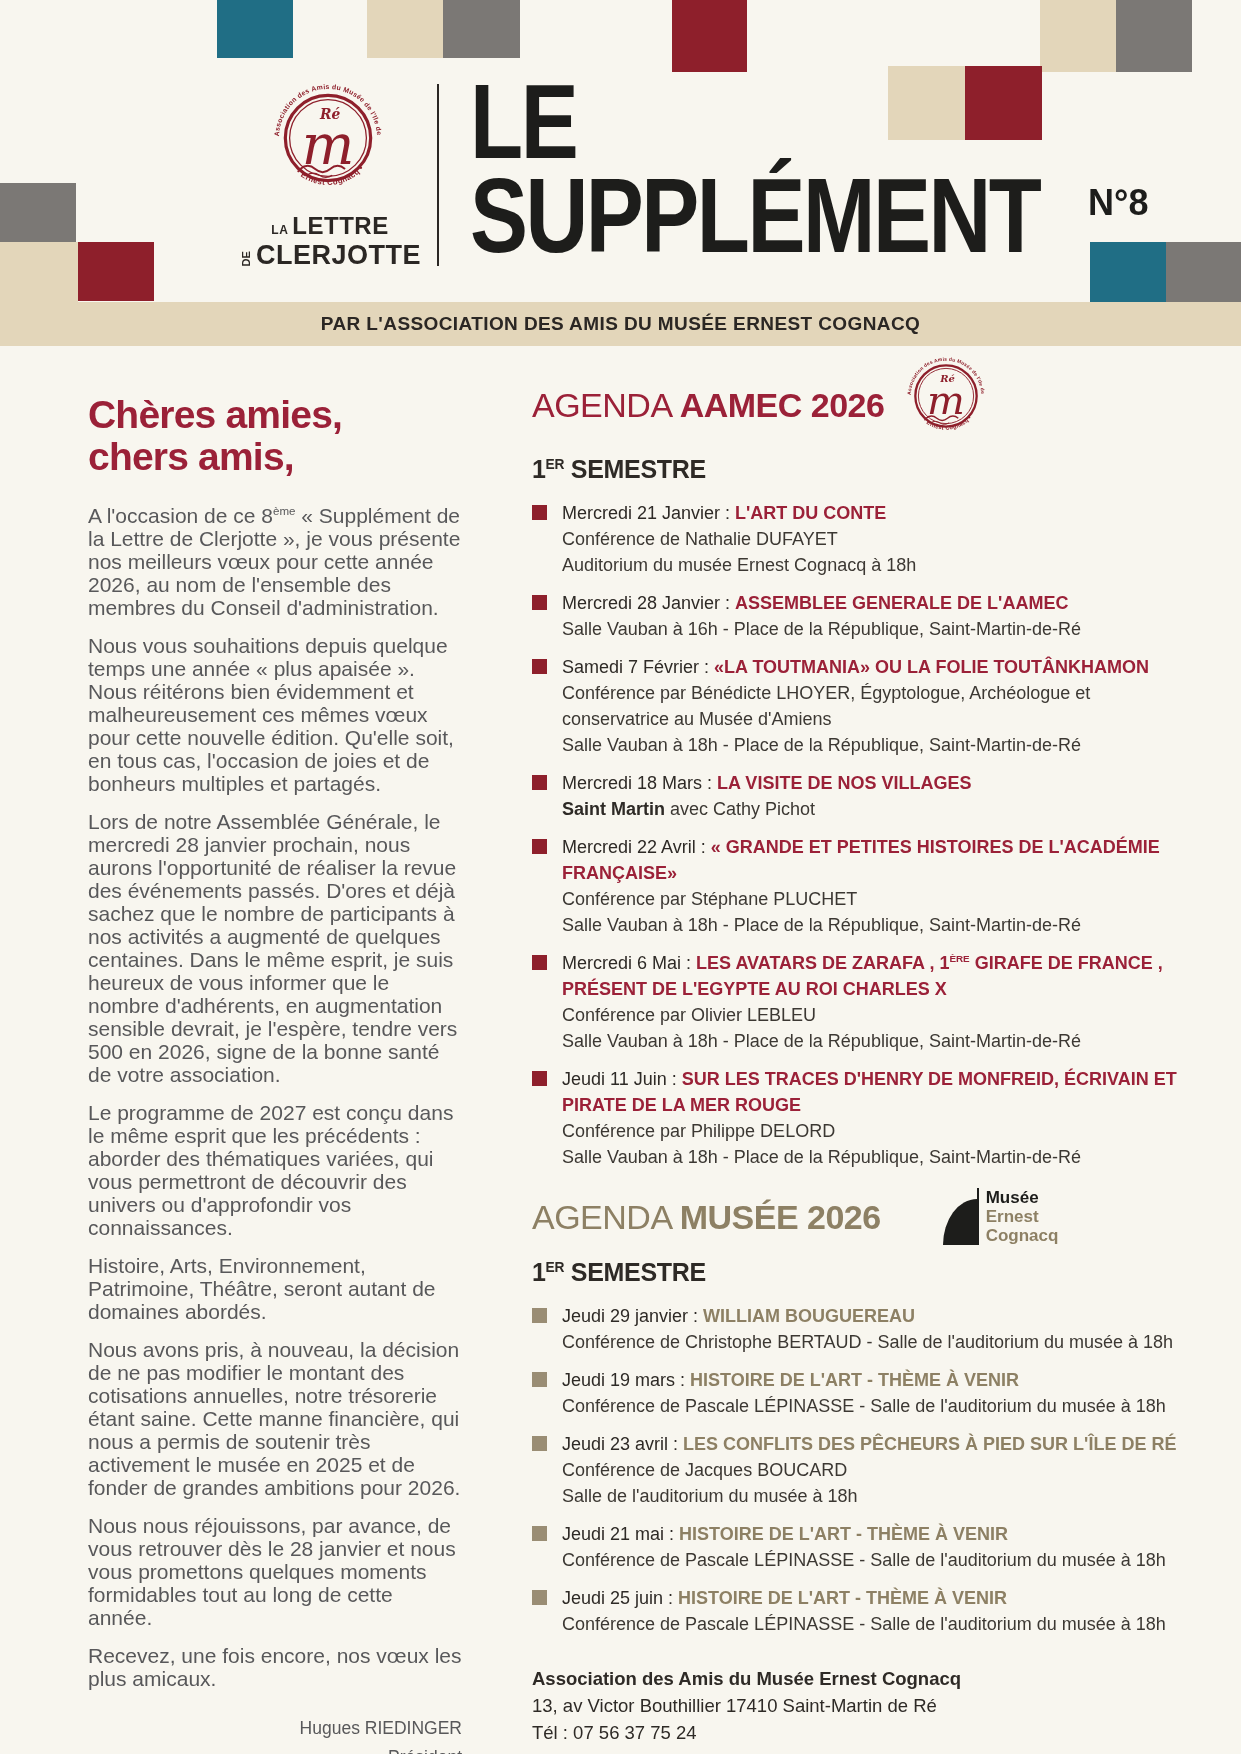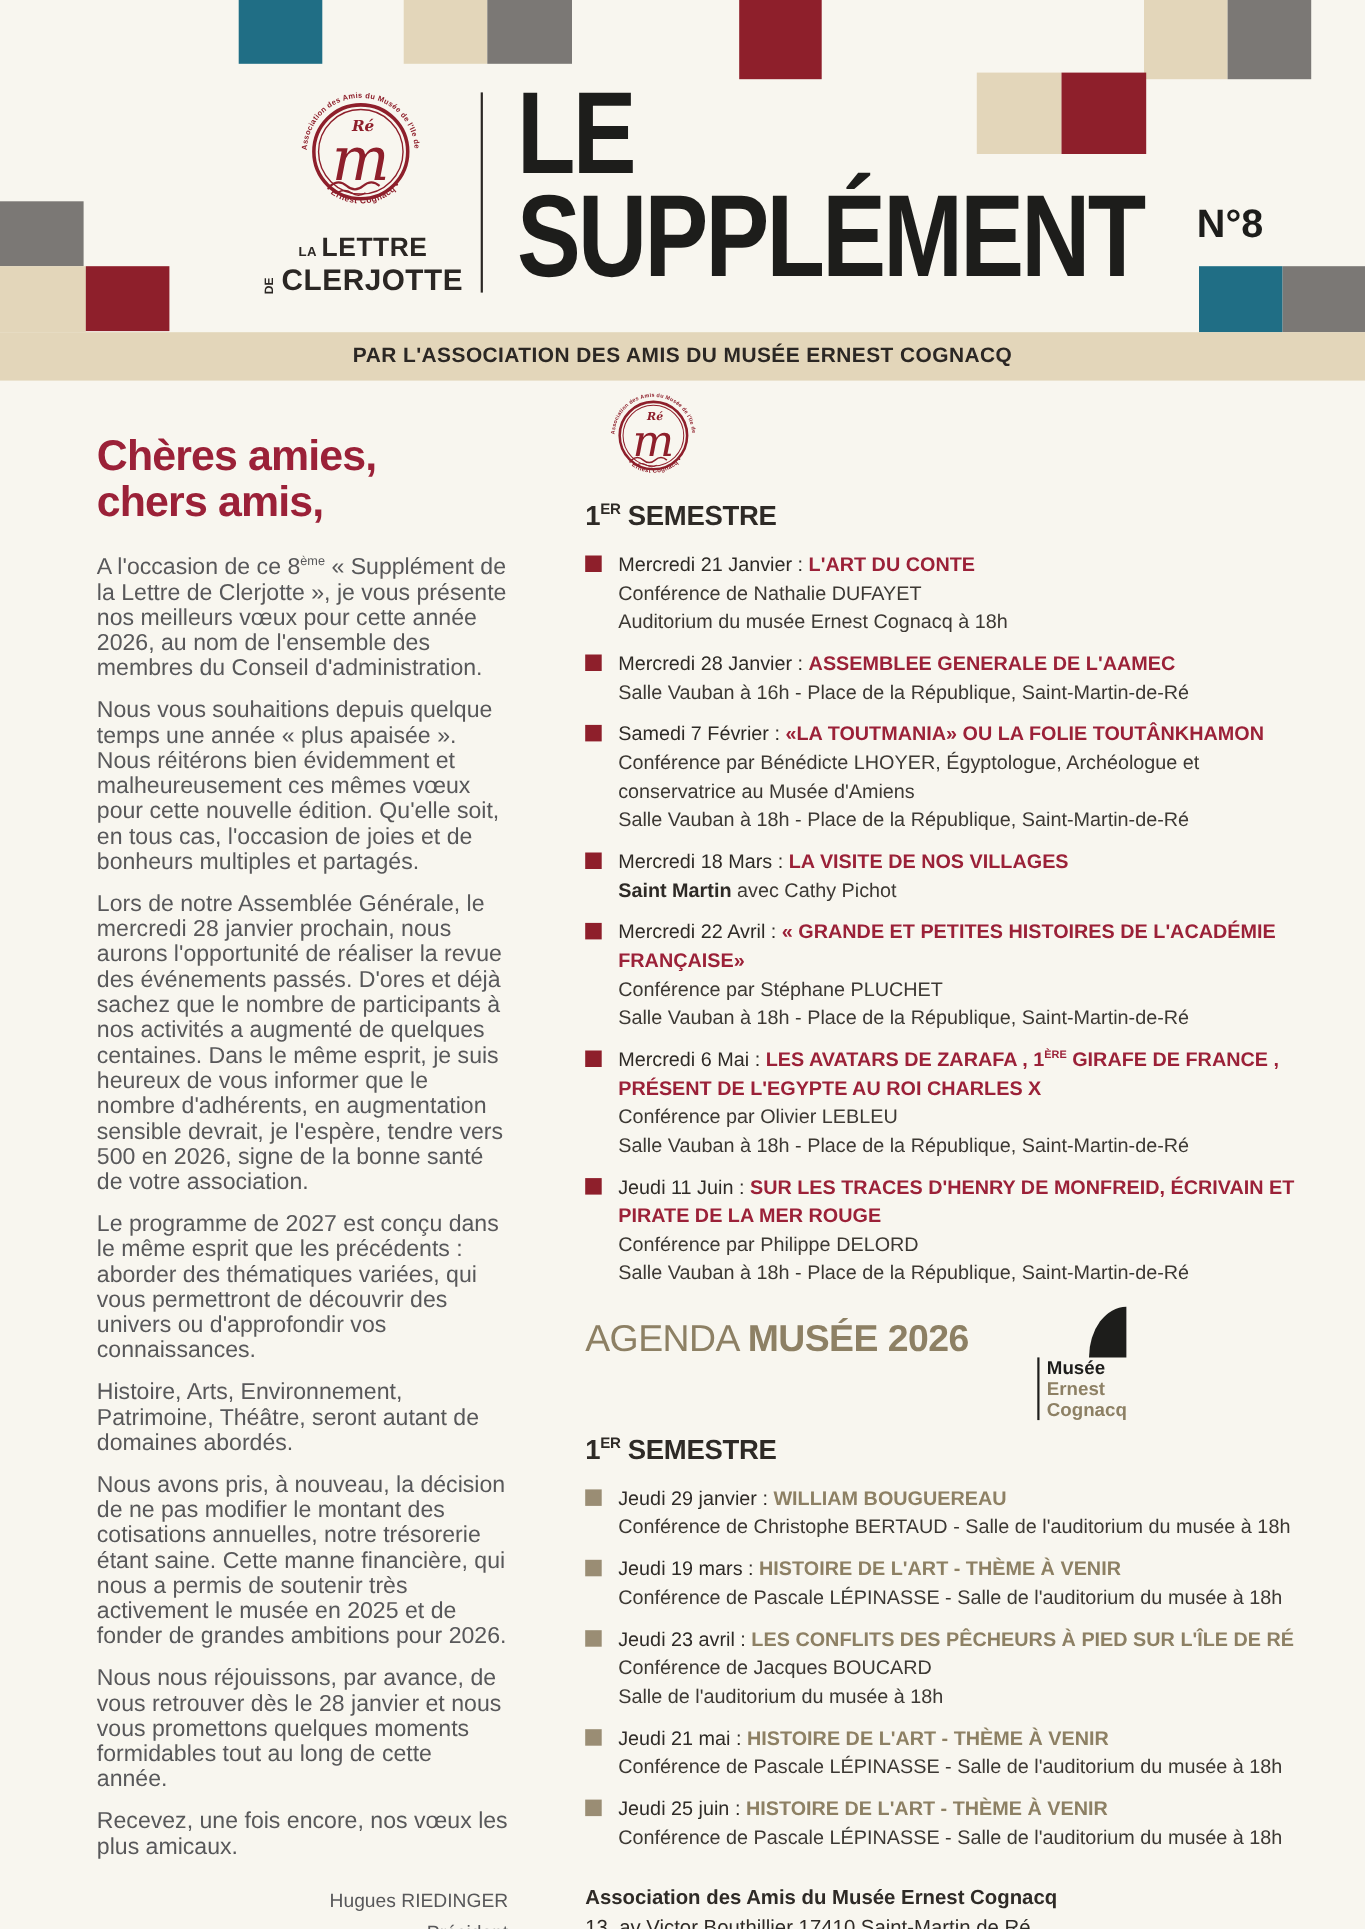--- a/index.html
+++ b/index.html
@@ -47,21 +47,21 @@
   .event{position:relative;padding-left:30px;color:#3c3833;}
   .event .bullet{position:absolute;left:0;top:5px;width:15px;height:15px;}
   .theme-red .bullet{background:#8e1f2b;}
   .theme-taupe .bullet{background:#9a8d74;}
   .event-date{color:#2e2a26;margin-right:5px;}
   .event-title{font-weight:bold;}
   .theme-red .event-title{color:#9b2138;}
   .theme-taupe .event-title{color:#8d8064;}
   .event b{color:#2e2a26;}
   .musee-section{margin-top:18px;}
-  .musee-logo{display:flex;align-items:flex-end;margin-left:62px;flex-direction:column;}
+  .musee-logo{display:flex;align-items:flex-end;margin-left:62px;}
   .quarter{width:34px;height:46px;background:#1d1d1b;border-radius:100% 0 0 0;}
   .mtext{border-left:2px solid #1d1d1b;padding-left:7px;font-weight:bold;font-size:17px;line-height:19px;}
   .m1{color:#1d1d1b;} .m2,.m3{color:#8d8064;}
   .footer{margin-top:28px;font-size:18.5px;line-height:27px;color:#2e2a26;}
   .footer .name{font-weight:bold;}
 </style>
 </head>
 <body>
 
 <div class="page">
@@ -143,20 +143,23 @@
       <div>Hugues  RIEDINGER</div>
       <div>Président</div>
       <div>animations.aamec@gmail.com</div>
     </div>
   </div>
 
   <div class="right-col">
 
     <section class="theme-red">
       <div class="agenda-header">
+        <div class="agenda-title">
+          <span>AGENDA </span><span class="bold">AAMEC 2026</span>
+        </div>
         <div class="stamp-small">
   <svg viewBox="0 0 120 120" width="100%" height="100%">
     <defs>
       <path id="arcTop" d="M 14,60 A 46,46 0 0 1 106,60" fill="none"></path>
       <path id="arcBot" d="M 16,60 A 44,44 0 0 0 104,60" fill="none"></path>
     </defs>
     <circle cx="60" cy="60" r="40" fill="none" stroke="#8e1f2b" stroke-width="3"></circle>
     <circle cx="60" cy="60" r="36" fill="none" stroke="#8e1f2b" stroke-width="1.2"></circle>
     <text font-size="6.4" fill="#8e1f2b" font-weight="bold" letter-spacing=".3">
       <textPath href="#arcTop" startOffset="1%">Association des Amis du Musée de l'Ile de Ré</textPath>

